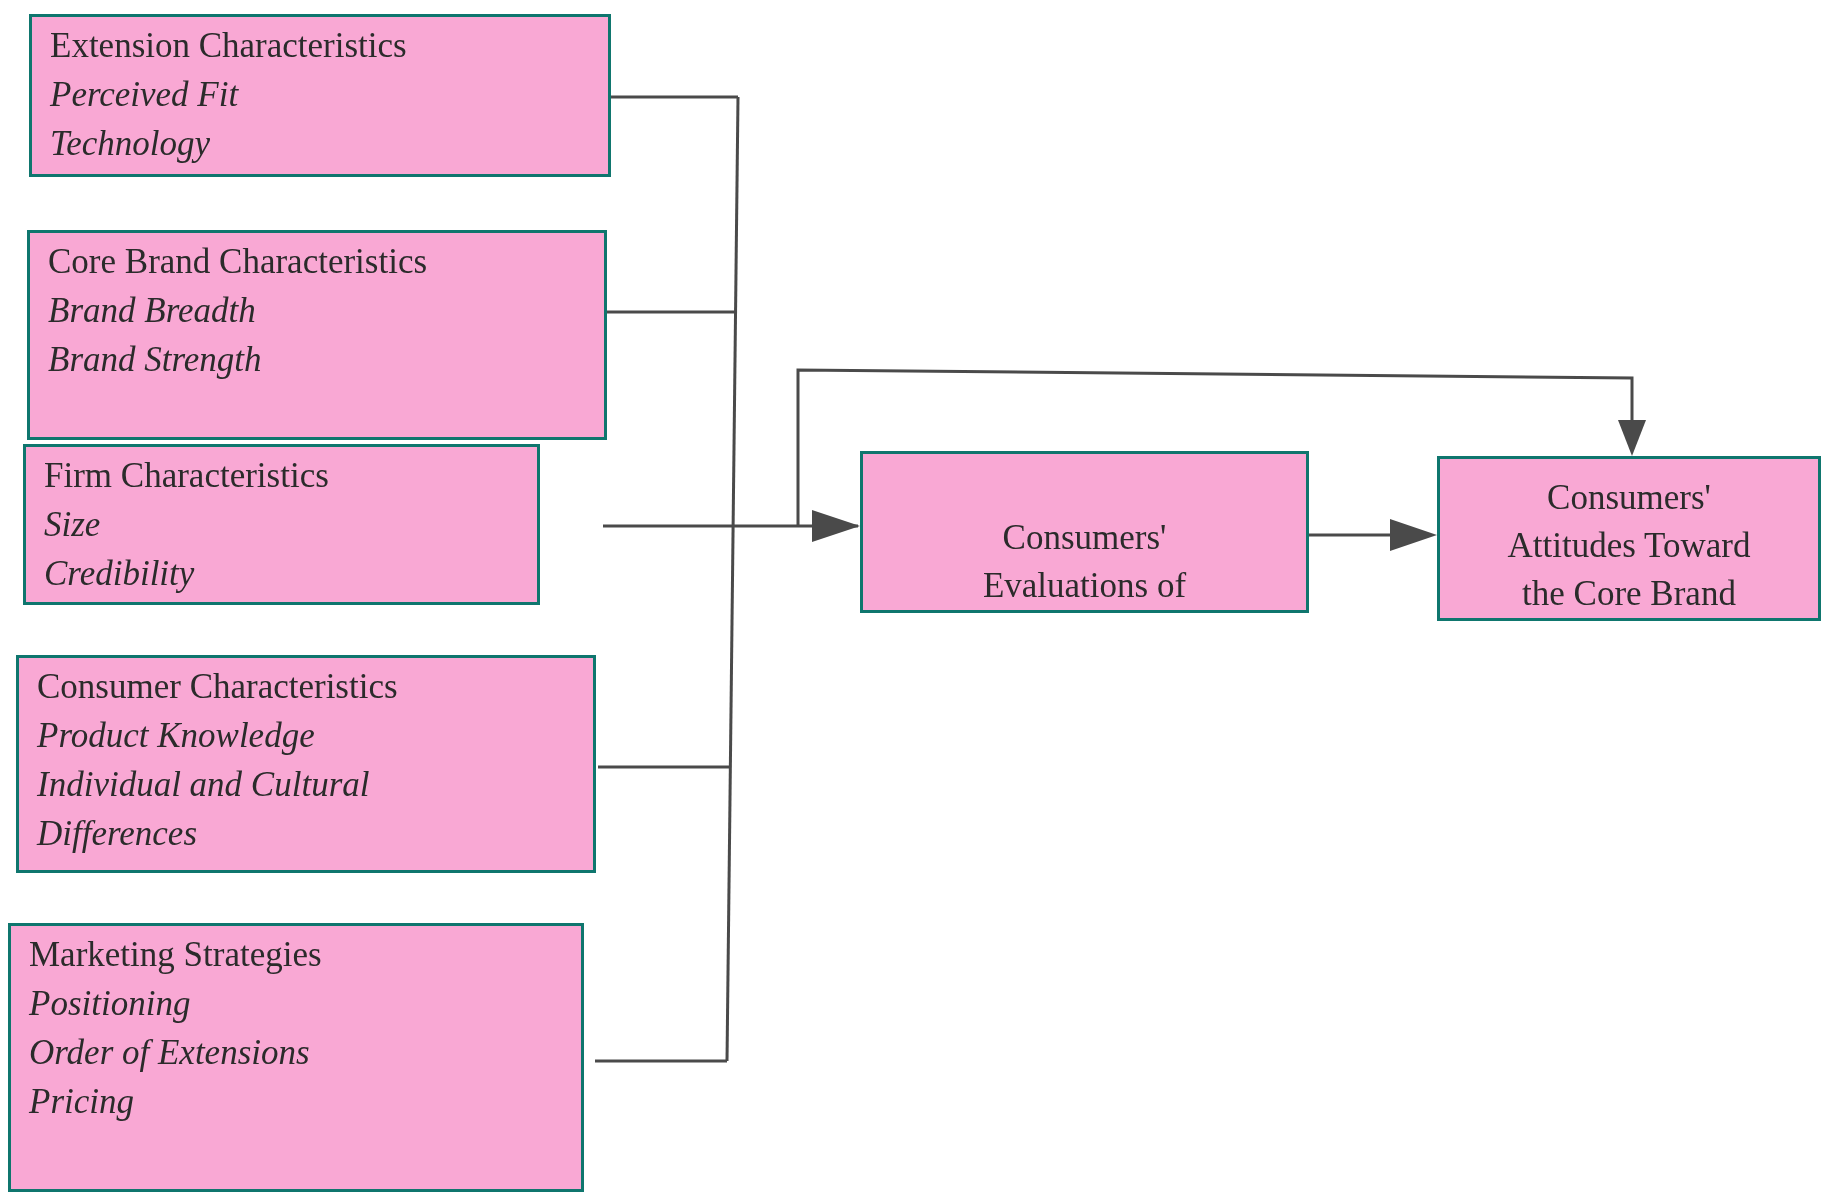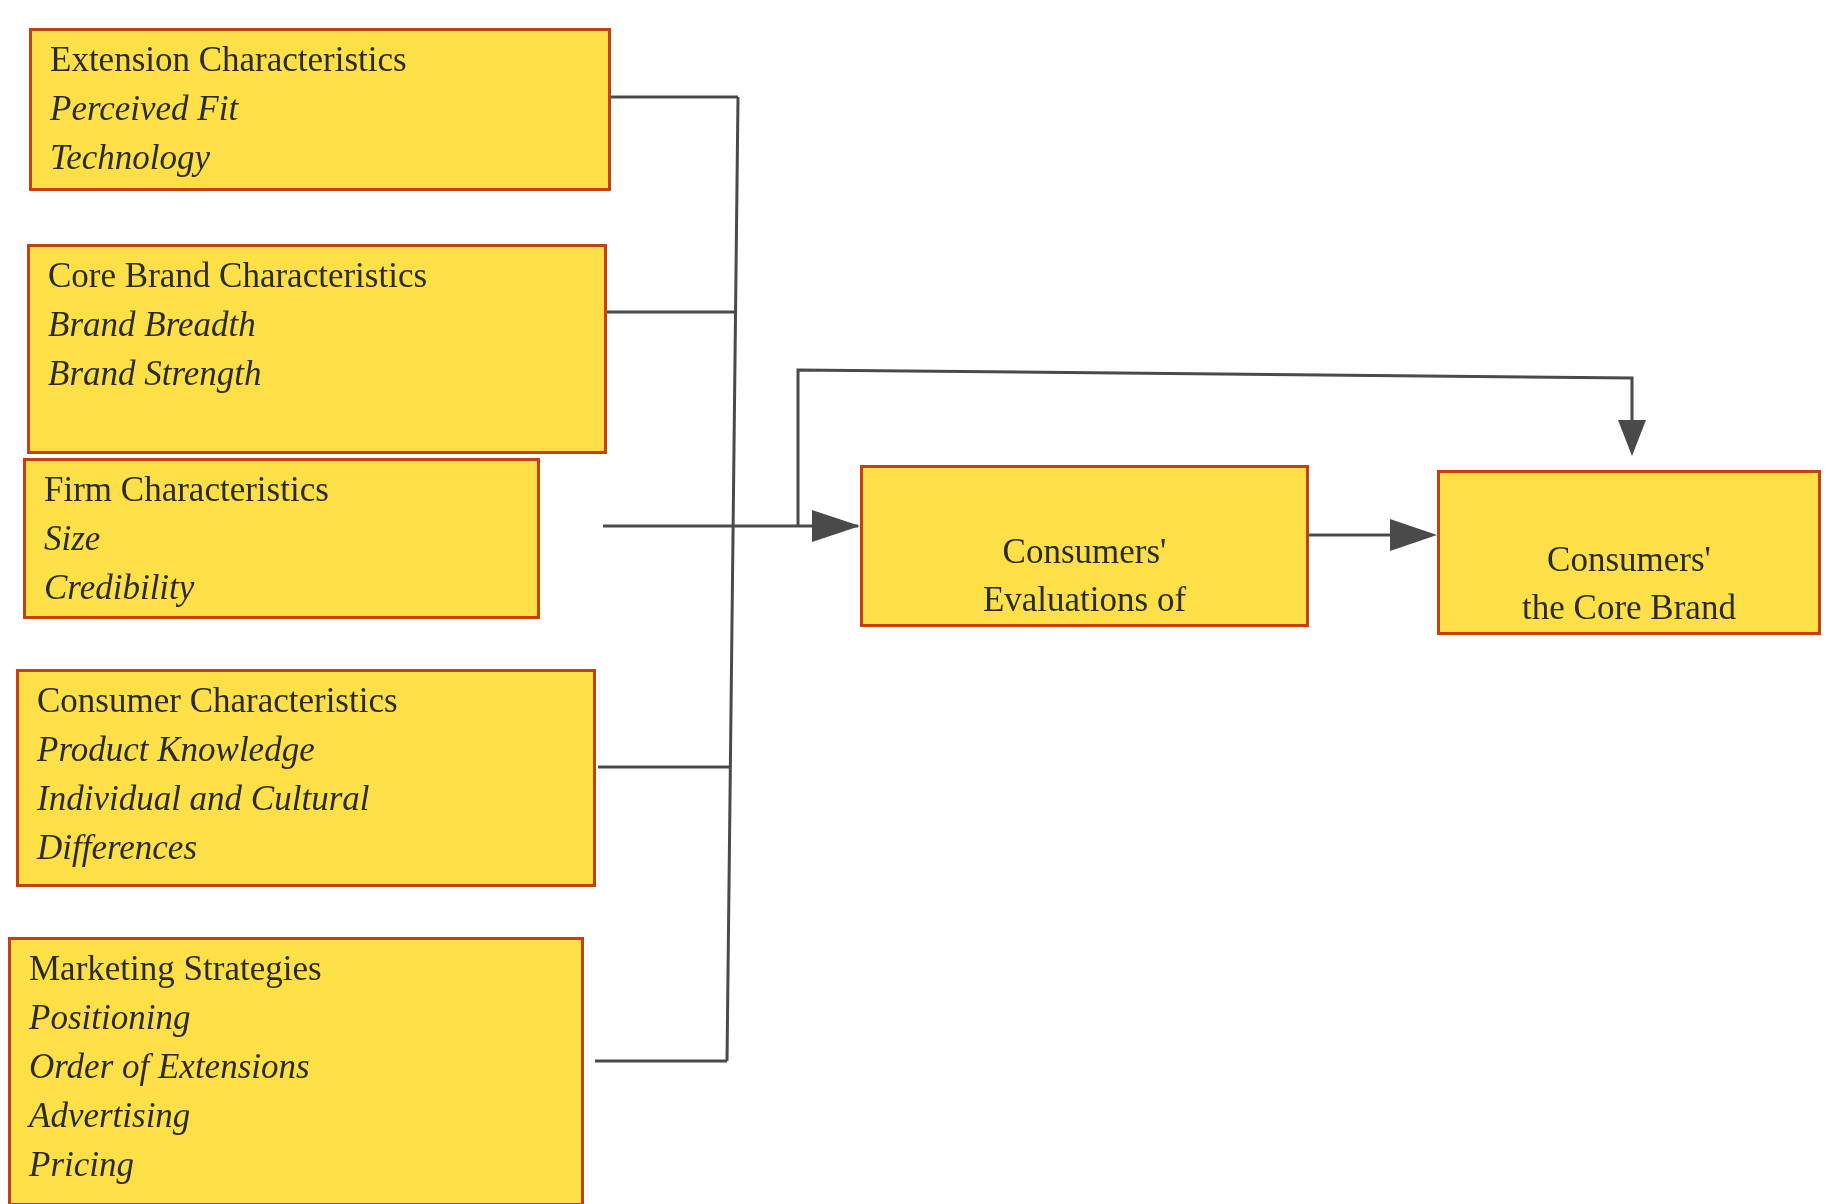--- a/index.html
+++ b/index.html
@@ -1,19 +1,19 @@
 <!DOCTYPE html>
 <html><head>
 <meta charset="utf-8">
 <style>
   html, body { margin: 0; padding: 0; background: #ffffff; }
   body { width: 1834px; height: 1204px; position: relative; overflow: hidden;
          font-family: "Liberation Serif", "DejaVu Serif", serif; color: #2b2b2b; }
   svg.wires { position: absolute; left: 0; top: 0; }
-  .box { position: absolute; box-sizing: border-box; border: 3px solid #c2410c; background: #fde047; margin-top: 14px; }
+  .box { position: absolute; box-sizing: border-box; border: 3px solid #0f766e; background: #f9a8d4; }
   .box.left { padding: 4px 0 0 18px; }
   .box .line { font-size: 35px; line-height: 49px; white-space: nowrap; }
   .box .head { font-style: normal; }
   .box .item { font-style: italic; }
   .box.center { display: flex; flex-direction: column; justify-content: flex-end; align-items: center; text-align: center; }
   .box.center .line { font-size: 35px; line-height: 48px; }
 </style>
 </head>
 <body>
 
@@ -65,25 +65,25 @@
   <div class="line head">Consumer Characteristics</div>
   <div class="line item">Product Knowledge</div>
   <div class="line item">Individual and Cultural</div>
   <div class="line item">Differences</div>
 </div>
 
 <div class="box left" style="left:8px; top:923px; width:576px; height:269px;">
   <div class="line head">Marketing Strategies</div>
   <div class="line item">Positioning</div>
   <div class="line item">Order of Extensions</div>
-  <div class="line item">Advertising</div>
   <div class="line item">Pricing</div>
 </div>
 
 <div class="box center" style="left:860px; top:451px; width:449px; height:162px;">
   <div class="line">Consumers'</div>
   <div class="line">Evaluations of</div>
 </div>
 
 <div class="box center" style="left:1437px; top:456px; width:384px; height:165px;">
   <div class="line">Consumers'</div>
+  <div class="line">Attitudes Toward</div>
   <div class="line">the Core Brand</div>
 </div>
 
 </body></html>

